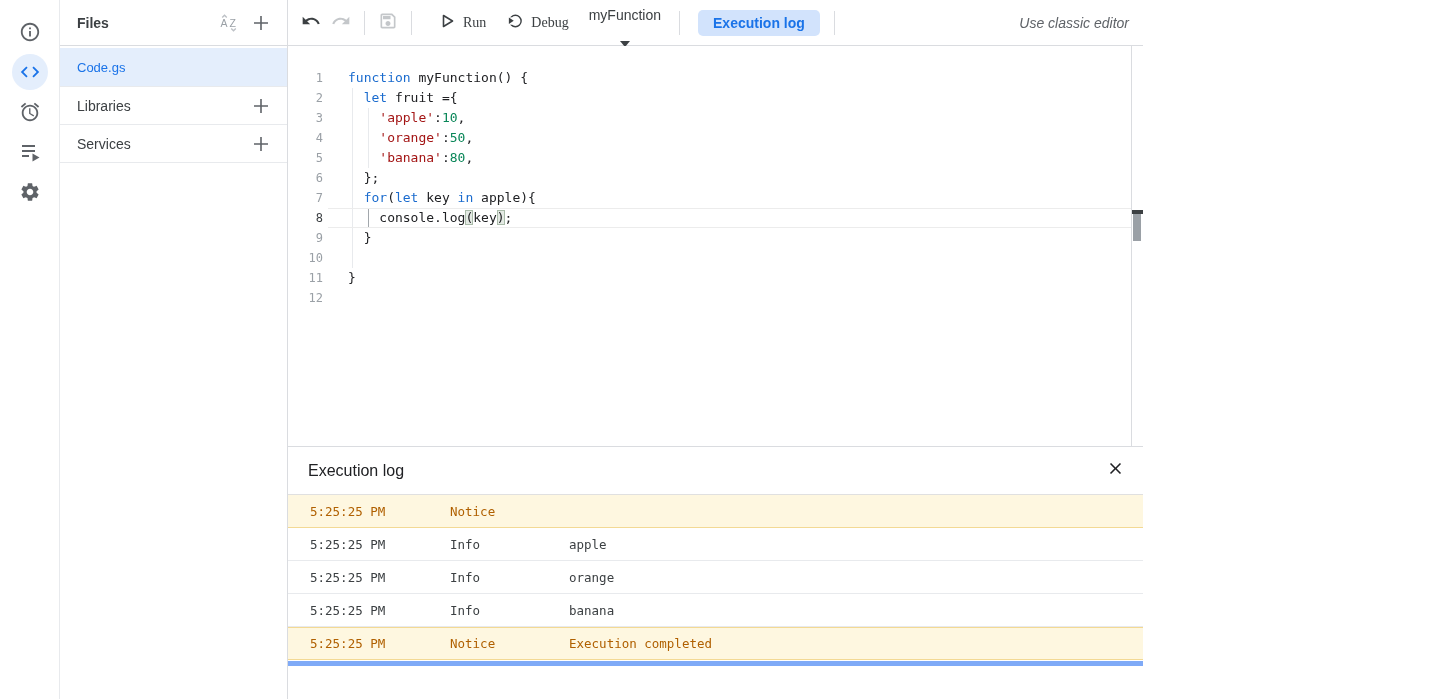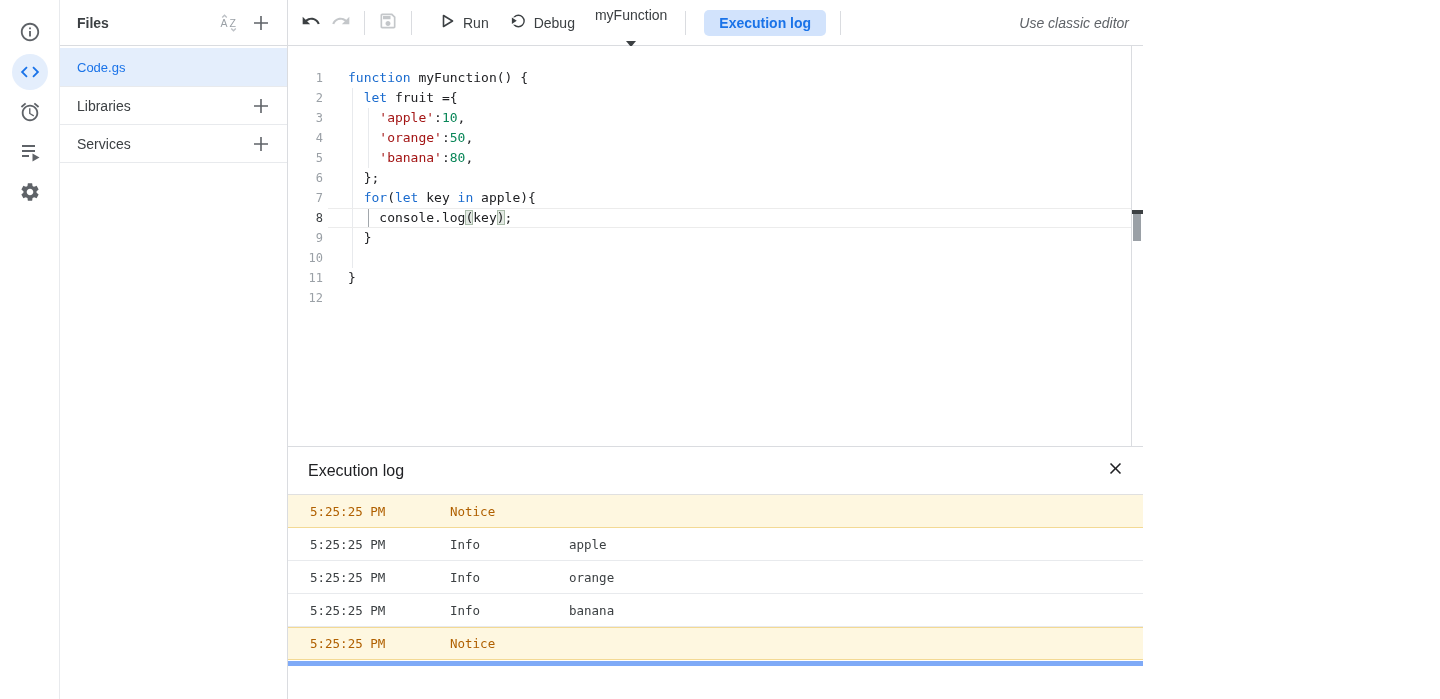--- a/index.html
+++ b/index.html
@@ -35,21 +35,21 @@
   
   .main { flex:1; height:100%; display:flex; flex-direction:column; min-width:0; }
   .toolbar { height:46px; border-bottom:1px solid #dadce0; display:flex; align-items:center;
              padding-left:8px; }
   .tb-icon { width:26px; height:26px; display:flex; align-items:center; justify-content:center;
              color:#3c4043; cursor:pointer; margin:0 2px; }
   .tb-icon svg { width:20px; height:20px; }
   .tb-icon.disabled { color:#c4c7ca; cursor:default; }
   .tb-divider { width:1px; height:24px; background:#dadce0; margin:0 8px; }
   .tb-text-btn { display:flex; align-items:center; gap:7px; font-size:14px; color:#3c4043;
-                 padding:0 10px; height:32px; cursor:pointer; }
+                 padding:0 10px; height:32px; cursor:pointer;font-family:Liberation Serif, serif; }
   .tb-text-btn svg { width:18px; height:18px; }
   .fn-select { display:flex; align-items:center; gap:18px; font-size:14px; color:#3c4043;
                padding:0 10px; height:32px; cursor:pointer;flex-direction:column; }
   .caret-down { width:0; height:0; border-left:5px solid transparent; border-right:5px solid transparent;
                 border-top:6px solid #3c4043; }
   .exec-log-btn { margin-left:10px; height:26px; padding:0 15px; border:none; border-radius:5px;
                   background:#d2e3fc; color:#1a73e8; font-size:14px; font-weight:700;
                   font-family:"Liberation Sans", sans-serif; cursor:pointer; }
   .tb-spacer { flex:1; }
   .classic-link { font-size:14px; color:#5f6368; margin-right:14px; cursor:pointer; white-space:nowrap;font-style:italic; }
@@ -312,19 +312,20 @@
             <span class="log-col-msg">orange</span>
           </div>
           <div class="log-row info">
             <span class="log-col-time">5:25:25 PM</span>
             <span class="log-col-type">Info</span>
             <span class="log-col-msg">banana</span>
           </div>
           <div class="log-row notice">
             <span class="log-col-time">5:25:25 PM</span>
             <span class="log-col-type">Notice</span>
+            <span class="log-col-msg">Execution completed</span>
           </div>
         </div>
       <div class="log-blue-bar"></div>
     </div>
 
   </div>
 </div>
 
 </body></html>

